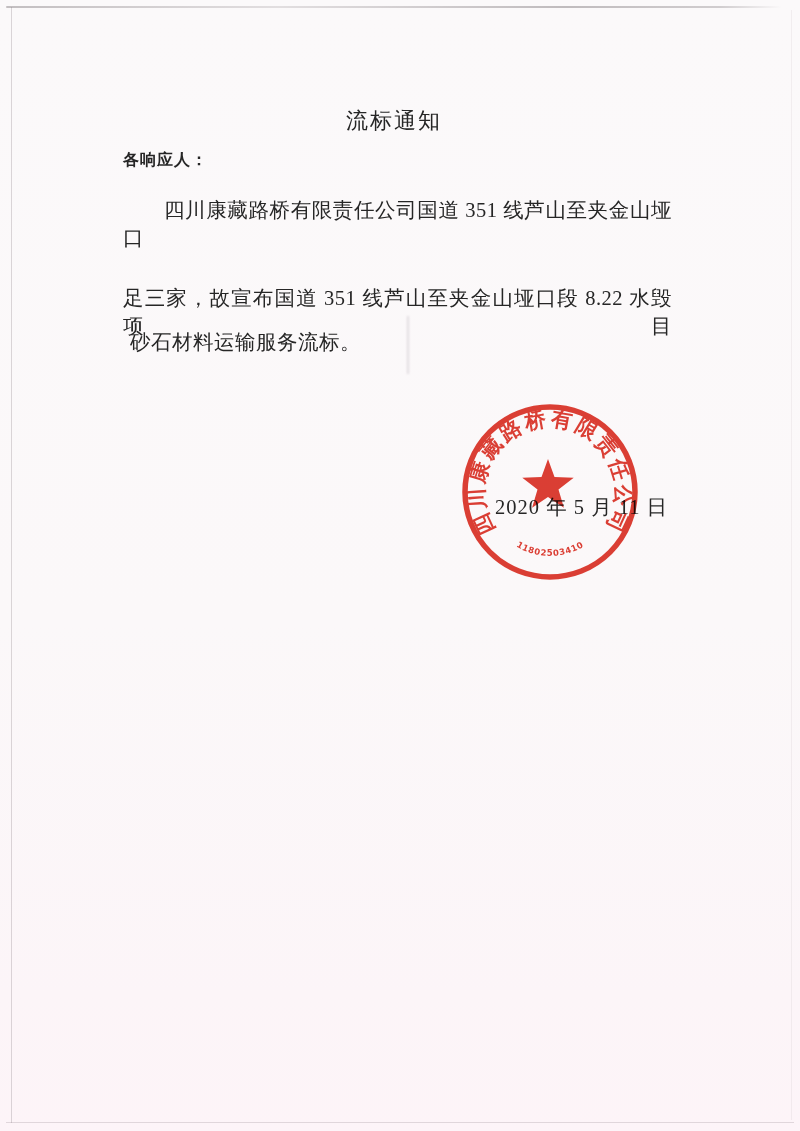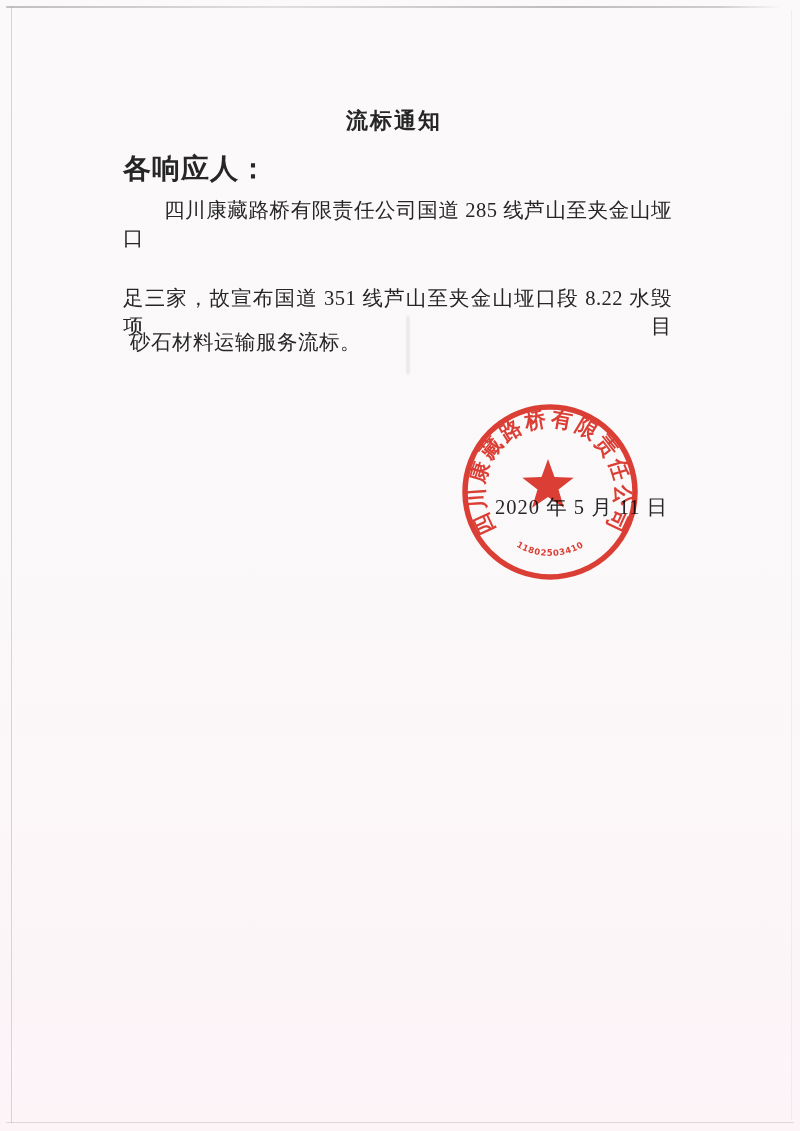--- a/index.html
+++ b/index.html
@@ -13,24 +13,24 @@
   
   .edge-top{position:absolute;left:6px;top:6px;width:776px;height:2px;border-radius:1px;
     background:linear-gradient(90deg,rgba(110,102,106,.40),rgba(135,126,130,.22) 35%,rgba(110,102,106,.42) 72%,rgba(110,102,106,.30) 92%,rgba(110,102,106,0));}
   .edge-left{position:absolute;left:11px;top:7px;width:1px;height:1116px;background:rgba(130,120,126,.28);}
   .edge-bottom{position:absolute;left:6px;top:1122px;width:788px;height:1px;background:rgba(150,135,142,.28);}
   .edge-right{position:absolute;left:791px;top:10px;width:1px;height:1110px;background:rgba(205,195,200,.22);}
   .smudge{position:absolute;left:407px;top:316px;width:2px;height:58px;background:rgba(160,150,158,.28);filter:blur(1px);}
 
   .title{
     position:absolute;left:0;top:106px;width:788px;text-align:center;
-    font-size:22px;font-weight:bold;letter-spacing:2px;
+    font-size:22px;font-weight:normal;letter-spacing:2px;
   }
   .salutation{
-    position:absolute;left:123px;top:150px;font-size:28px;font-weight:bold;letter-spacing:1px;
+    position:absolute;left:123px;top:150px;font-size:16px;font-weight:bold;letter-spacing:1px;
   }
   .body-line{
     position:absolute;left:123px;width:549px;font-size:20.5px;letter-spacing:.5px;
     text-align:justify;text-align-last:justify;
   }
   .body-line.first{text-indent:41px;}
   .body-line.last{text-align:left;text-align-last:left;}
   .l1{top:196px;} .l2{top:240px;} .l3{top:284px;} .l4{top:328px;margin-left:7px;}
 
   .signature{position:absolute;left:358px;top:448px;font-size:20.5px;letter-spacing:.5px;z-index:2;}
@@ -57,21 +57,21 @@
   <div class="edge-top"></div>
   <div class="edge-left"></div>
   <div class="edge-bottom"></div>
   <div class="edge-right"></div>
   <div class="smudge"></div>
 
   <div class="title">流标通知</div>
 
   <div class="salutation">各响应人：</div>
 
-  <div class="body-line first l1">四川康藏路桥有限责任公司国道 285 线芦山至夹金山垭口</div>
+  <div class="body-line first l1">四川康藏路桥有限责任公司国道 351 线芦山至夹金山垭口</div>
   <div class="body-line l3">足三家，故宣布国道 351 线芦山至夹金山垭口段 8.22 水毁项目</div>
   <div class="body-line last l4">砂石材料运输服务流标。</div>
 
   <div class="date">2020 年 5 月 11 日</div>
 
   <svg class="seal-svg" viewBox="420 368 260 240" xmlns="http://www.w3.org/2000/svg">
     <defs>
       <path id="sealTopArc" d="M 494.0 527.0 A 66 66 0 1 1 606.0 527.0" fill="none"></path>
       <path id="sealBottomArc" d="M 513.3 544.4 A 64 64 0 0 0 586.7 544.4" fill="none"></path>
     </defs>

